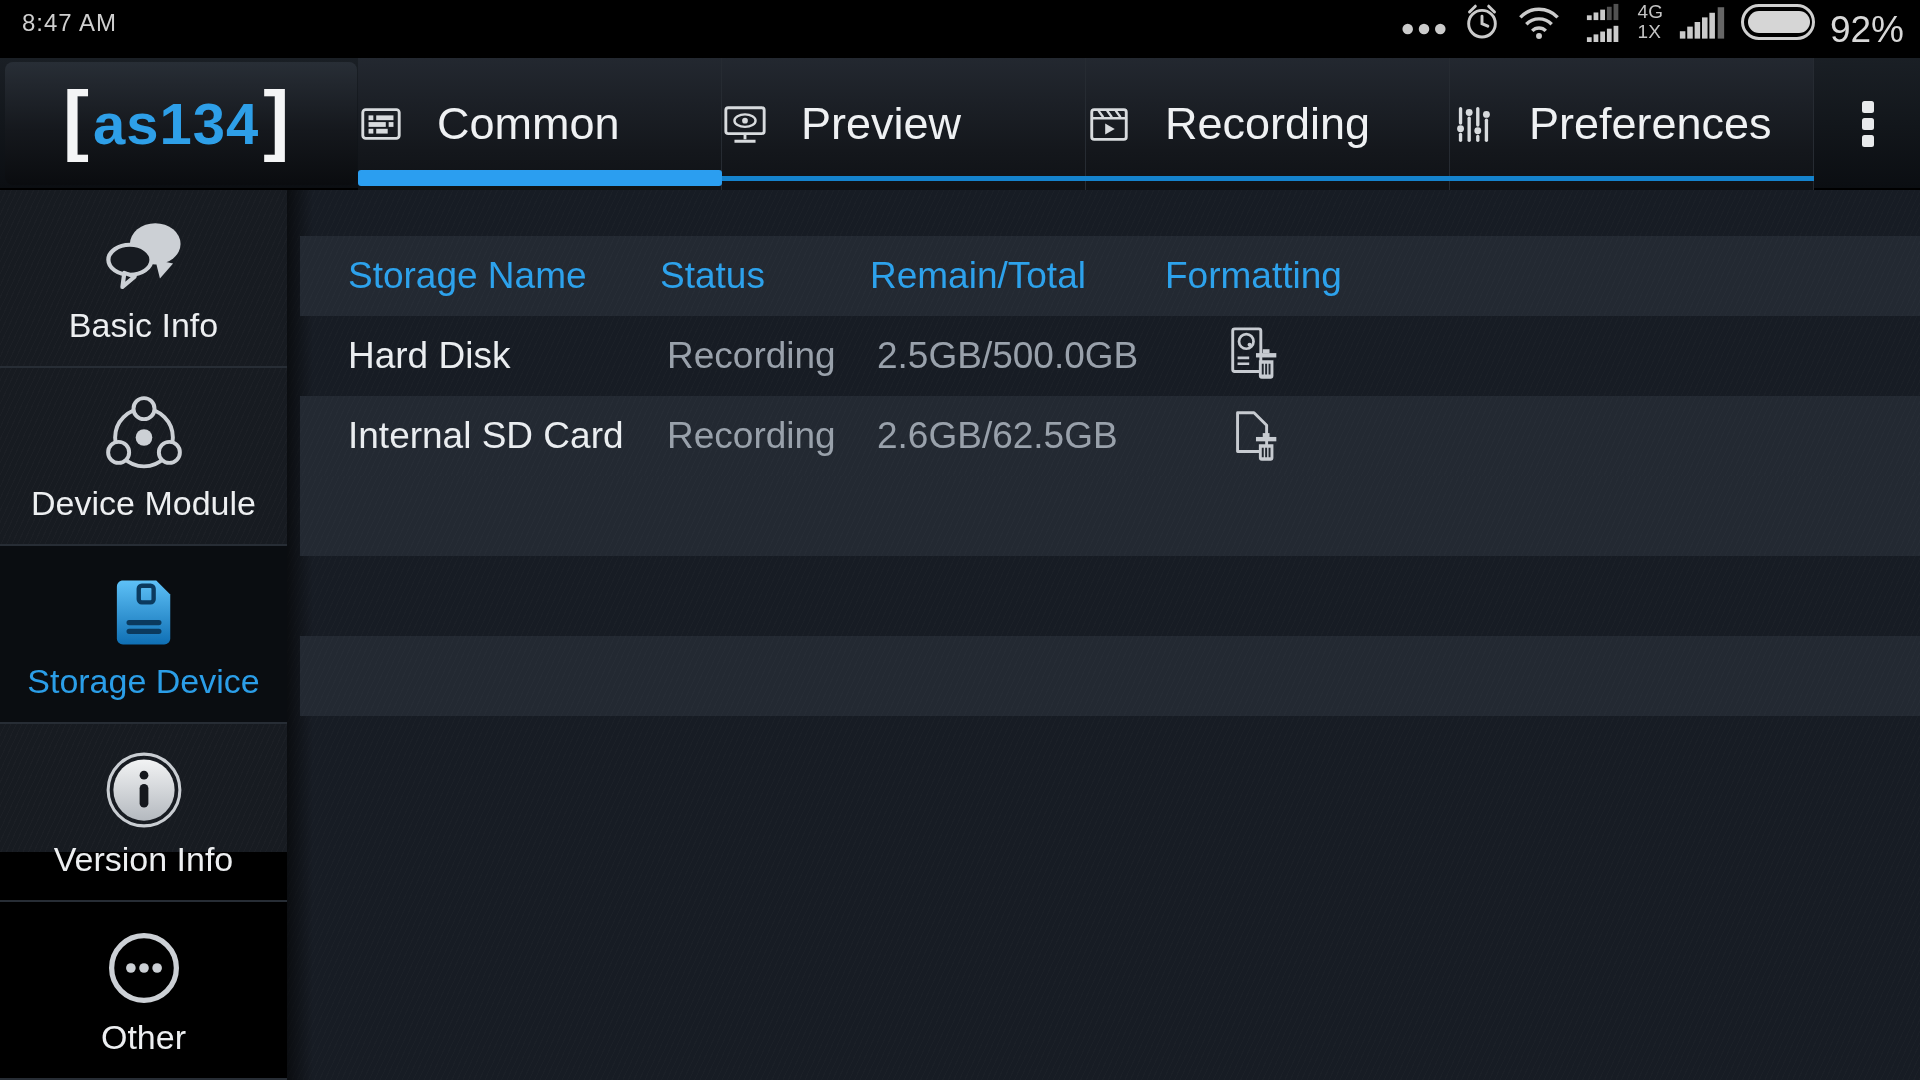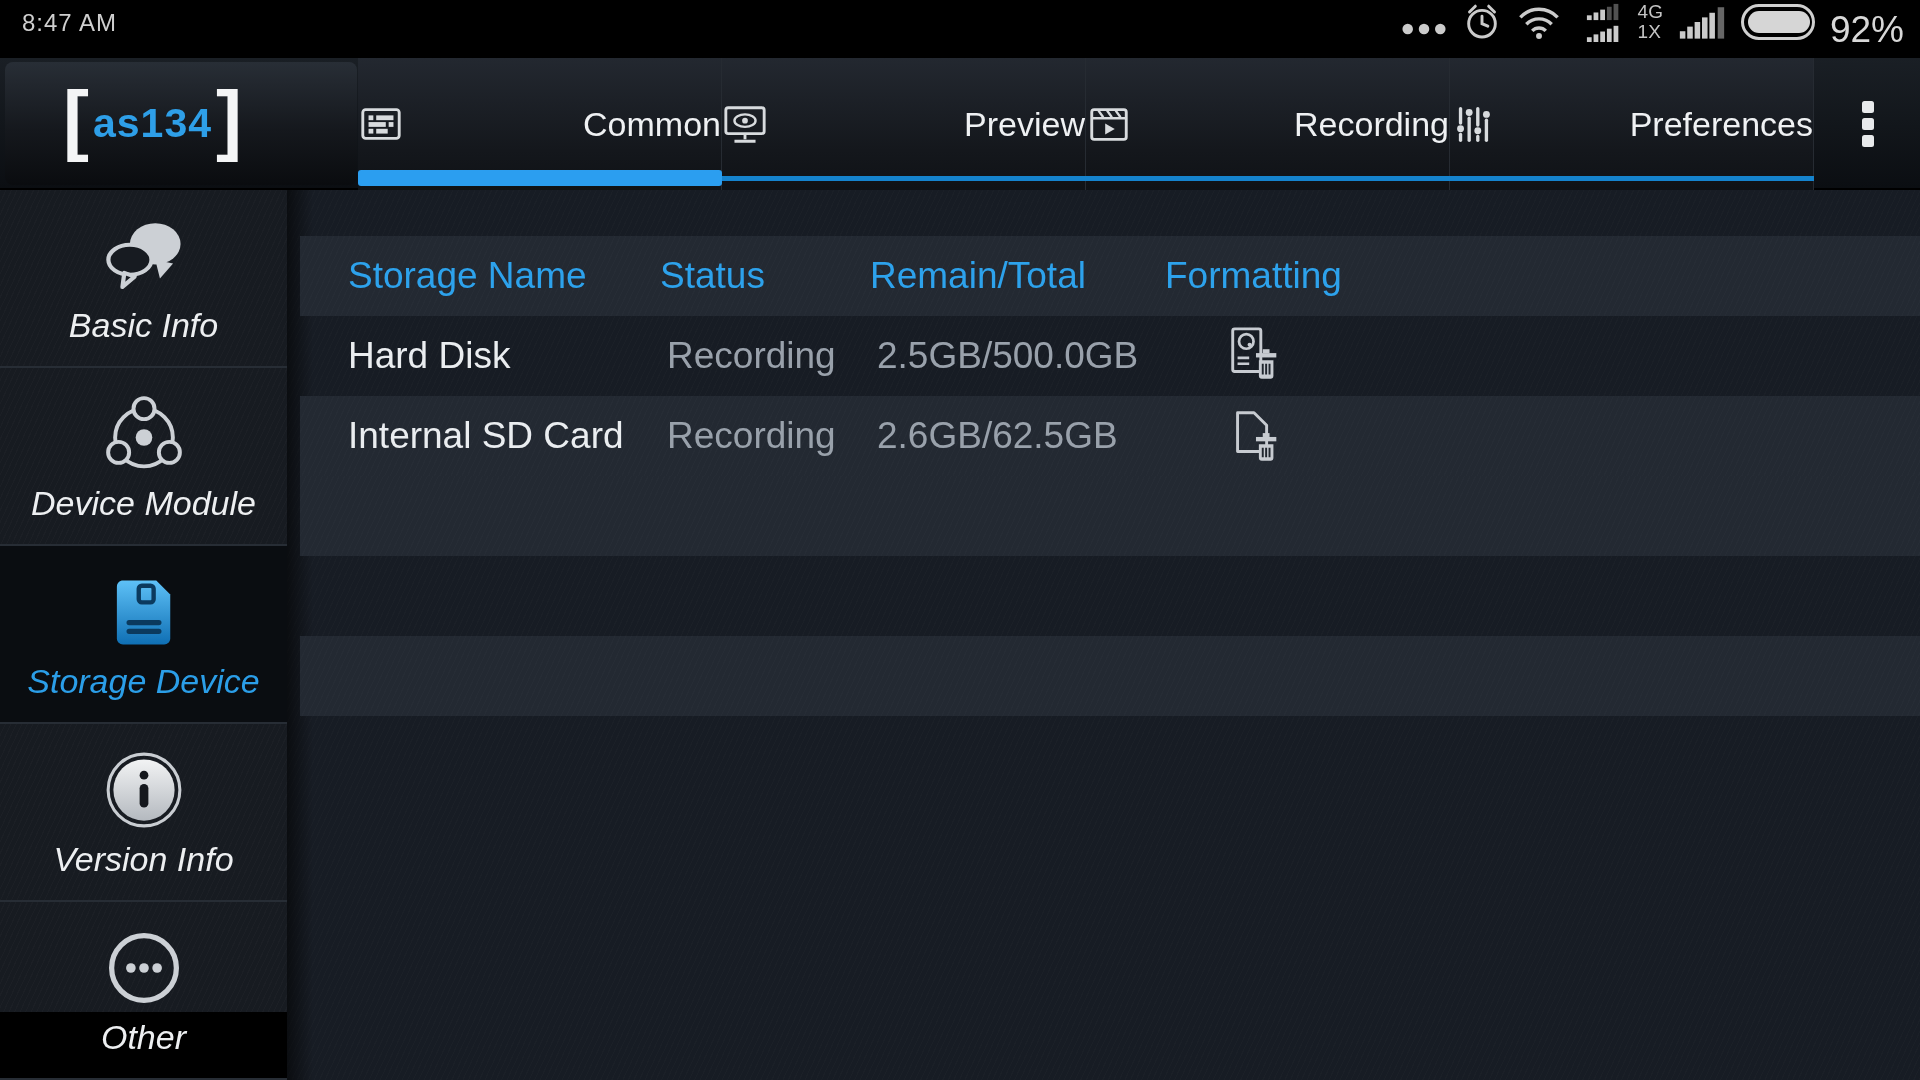--- a/index.html
+++ b/index.html
@@ -22,35 +22,35 @@
   .bfill{position:absolute;left:4px;top:4px;bottom:4px;width:92%;background:#d6d6d6;border-radius:11px;}
   .pct{font-size:37px;color:#d8d8d8;margin-top:16px;}
 
   
   .navbar{position:absolute;top:58px;left:0;right:0;height:132px;
           background:linear-gradient(180deg,#1a1f25,#0b0e12);border-bottom:2px solid #000;box-sizing:border-box;}
   .logo-panel{position:absolute;left:5px;top:4px;width:352px;height:123px;border-radius:8px;
           background:linear-gradient(180deg,#282e36,#15181d 55%,#0a0c0f);
           display:flex;align-items:center;padding-left:58px;box-sizing:border-box;}
   .lb{color:#f4f5f6;font-size:78px;font-weight:bold;line-height:0.9;transform:translateY(-4px);}
-  .lt{color:#2e9fe8;font-size:41px;font-weight:bold;padding:0 4px;letter-spacing:1px;}
+  .lt{color:#2e9fe8;font-size:58px;font-weight:bold;padding:0 4px;letter-spacing:1px;}
   .tabs{position:absolute;left:358px;top:0;width:1456px;height:132px;display:flex;
         background:linear-gradient(180deg,#232830,#14171c 70%,#0f1216);border-right:1px solid #262b32;box-sizing:border-box;}
-  .tab{flex:1;display:flex;align-items:center;justify-content:space-between;gap:33px;
-       color:#eff1f3;font-size:34px;border-left:1px solid #262b32;cursor:pointer;}
+  .tab{flex:1;display:flex;align-items:center;justify-content:flex-start;gap:33px;
+       color:#eff1f3;font-size:45px;border-left:1px solid #262b32;cursor:pointer;}
   .tab:first-child{border-left:none;}
   .ticon{width:46px;height:46px;color:#d8dbde;}
   .underline-thin{position:absolute;left:358px;width:1456px;bottom:7px;height:5px;background:#1583cd;}
   .underline-thick{position:absolute;left:358px;width:364px;bottom:2px;height:16px;background:#2b9ef0;border-radius:3px;}
   .menu-btn{position:absolute;right:0;top:0;width:104px;height:132px;display:flex;align-items:center;justify-content:center;}
   .mi{width:24px;height:58px;color:#e8eaec;}
 
   
-  .sidebar{position:absolute;left:0;top:190px;width:287px;height:822px;
-           background:repeating-linear-gradient(115deg,rgba(255,255,255,0.02) 0 1px,transparent 1px 5px),#171b21;font-style:italic;}
+  .sidebar{position:absolute;left:0;top:190px;width:287px;height:662px;
+           background:repeating-linear-gradient(115deg,rgba(255,255,255,0.02) 0 1px,transparent 1px 5px),#171b21;}
   .side-item{height:178px;display:flex;flex-direction:column;align-items:center;justify-content:center;
              border-bottom:2px solid #272d35;box-sizing:border-box;color:#edeff1;font-size:34px;cursor:pointer;}
   .side-item.active{background:#0a0d11;color:#2b9ee8;}
   .side-icon{width:90px;height:84px;color:#ccd0d5;margin-bottom:10px;}
   .side-label{line-height:1;}
 
   
   .content{position:absolute;left:287px;top:190px;right:0;height:890px;
            background:repeating-linear-gradient(115deg,rgba(255,255,255,0.016) 0 1px,transparent 1px 5px),#171c24;}
   .edge-shadow{position:absolute;left:0;top:0;bottom:0;width:26px;

